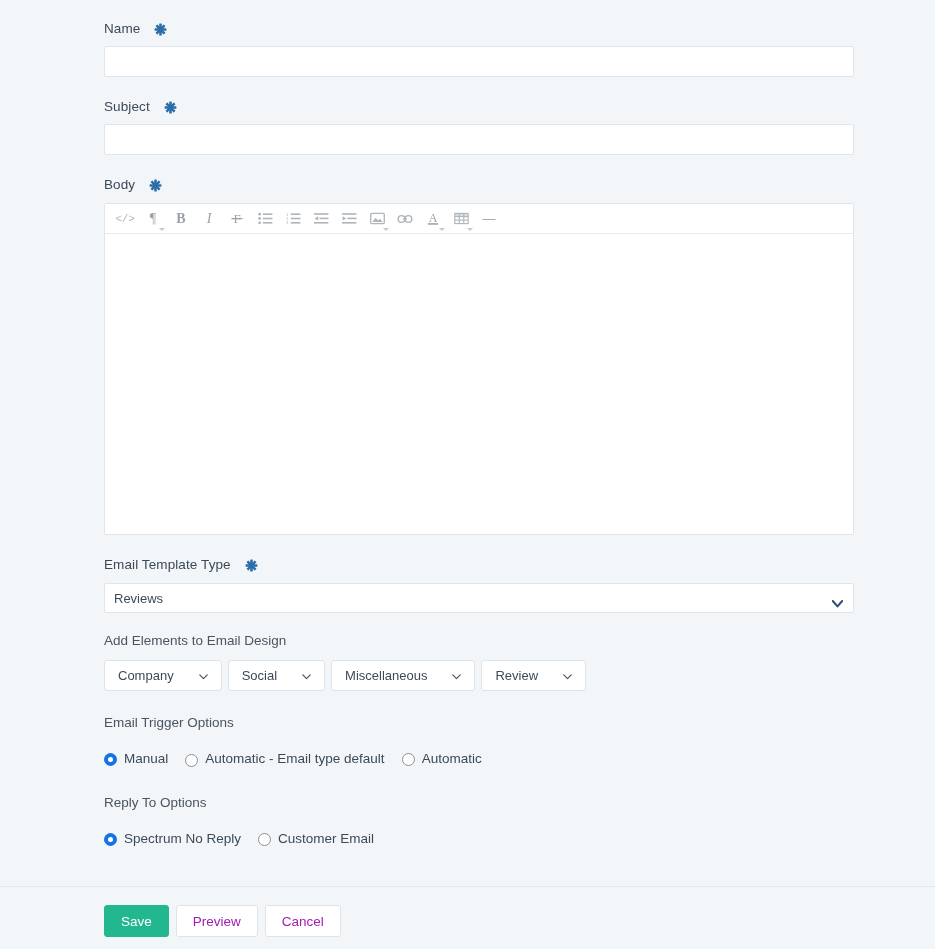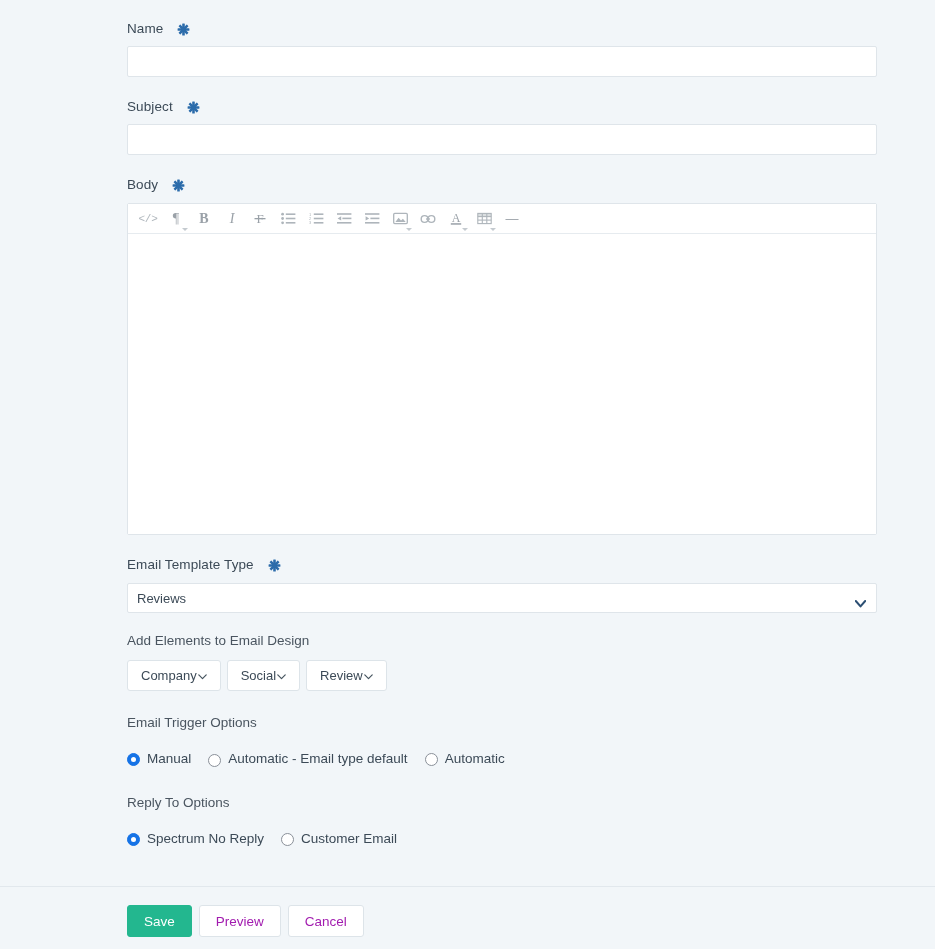--- a/index.html
+++ b/index.html
@@ -128,21 +128,21 @@
 
   
   .elem-row { display: flex; gap: 6px; }
   .elem-btn {
     height: 31px;
     background: #ffffff;
     border: 1px solid #dde4e9;
     border-radius: 3px;
     display: flex;
     align-items: center;
-    gap: 1px;
+    gap: 25px;
     padding: 0 13px;
     font-size: 13px;
     color: #3c4a57;
     cursor: pointer;
     font-family: "Liberation Sans", sans-serif;
   }
   .elem-btn .chev {
     display: block;
   }
 
@@ -207,21 +207,21 @@
     background: #23b78f;
     border: 1px solid #23b78f;
     color: #ffffff;
   }
   .btn-default {
     background: #ffffff;
     border: 1px solid #dde4e9;
     color: #a21caf;
   }
 
-  .abs { position: absolute; margin-left: 23px; }
+  .abs { position: absolute; }
 </style>
 </head>
 <body>
 
 <div class="page">
 
   <div class="abs" style="left:104px; top:20px;">
     <div class="field-label">
       <span class="lbl-text">Name</span>
       <span class="req-star">
@@ -427,20 +427,28 @@
     <div class="elem-btn">
       <span>Company</span>
       <span class="chev">
         <svg width="9" height="6" viewBox="0 0 9 6">
             <path d="M0.8 0.9 L4.5 4.6 L8.2 0.9" fill="none" stroke="#46545f" stroke-width="1.2" stroke-linecap="round" stroke-linejoin="round"></path>
           </svg>
       </span>
     </div>
     <div class="elem-btn">
       <span>Social</span>
+      <span class="chev">
+        <svg width="9" height="6" viewBox="0 0 9 6">
+            <path d="M0.8 0.9 L4.5 4.6 L8.2 0.9" fill="none" stroke="#46545f" stroke-width="1.2" stroke-linecap="round" stroke-linejoin="round"></path>
+          </svg>
+      </span>
+    </div>
+    <div class="elem-btn">
+      <span>Miscellaneous</span>
       <span class="chev">
         <svg width="9" height="6" viewBox="0 0 9 6">
             <path d="M0.8 0.9 L4.5 4.6 L8.2 0.9" fill="none" stroke="#46545f" stroke-width="1.2" stroke-linecap="round" stroke-linejoin="round"></path>
           </svg>
       </span>
     </div>
     <div class="elem-btn">
       <span>Review</span>
       <span class="chev">
         <svg width="9" height="6" viewBox="0 0 9 6">

